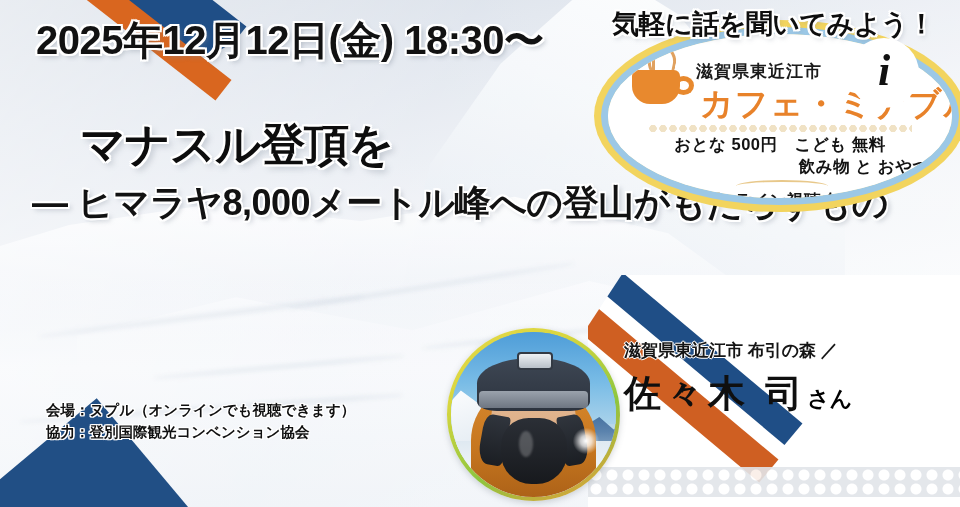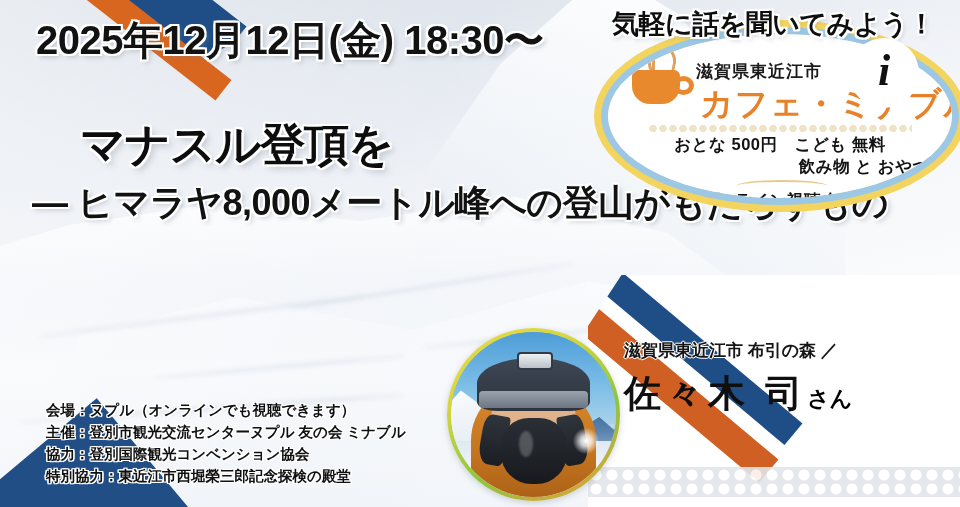--- a/index.html
+++ b/index.html
@@ -331,23 +331,21 @@
   <div class="date-line">2025年12月12日(金) 18:30〜</div>
 
   <div class="title-block">
     <div class="title-line">マナスル登頂を</div>
     <div class="subtitle-line">― ヒマラヤ8,000メートル峰への登山がもたらすもの</div>
   </div>
 
   <div class="series-block">
     <div class="info-list">
       <div class="info-line">会場：ヌプル（オンラインでも視聴できます）</div>
-      <div class="info-line">主催：登別市観光交流センターヌプル 友の会 ミナブル</div>
       <div class="info-line">協力：登別国際観光コンベンション協会</div>
-      <div class="info-line">特別協力：東近江市西堀榮三郎記念探検の殿堂</div>
     </div>
   </div>
 
   <div class="speaker-photo">
     <div class="photo-inner">
       <div class="ph-sky"></div>
       <div class="ph-mtn"></div>
       <div class="ph-snowL"></div>
       <div class="ph-snow"></div>
       <div class="ph-hood"></div>

